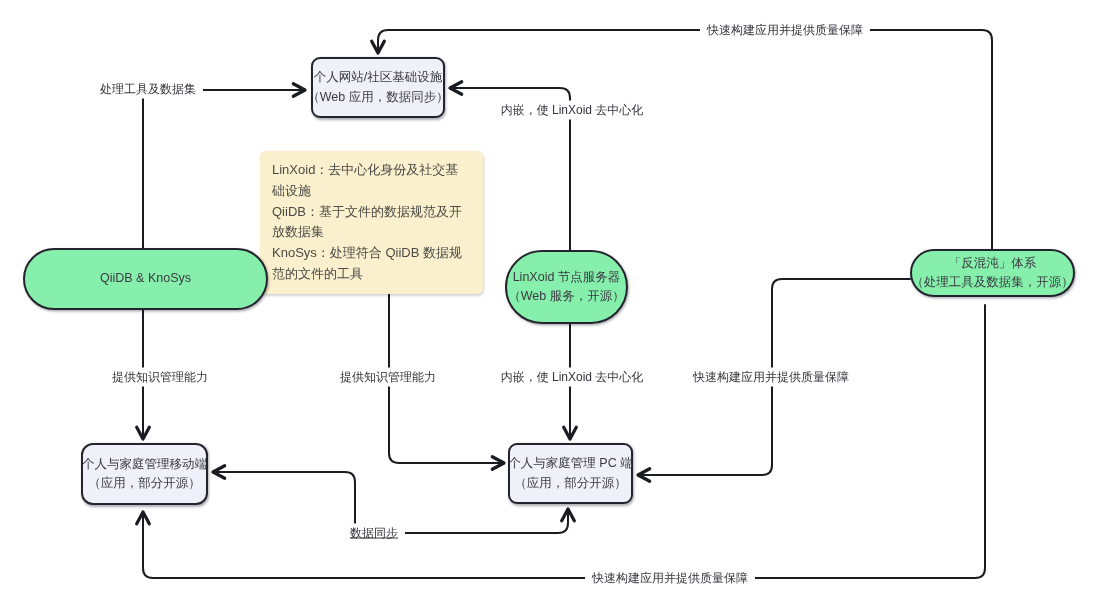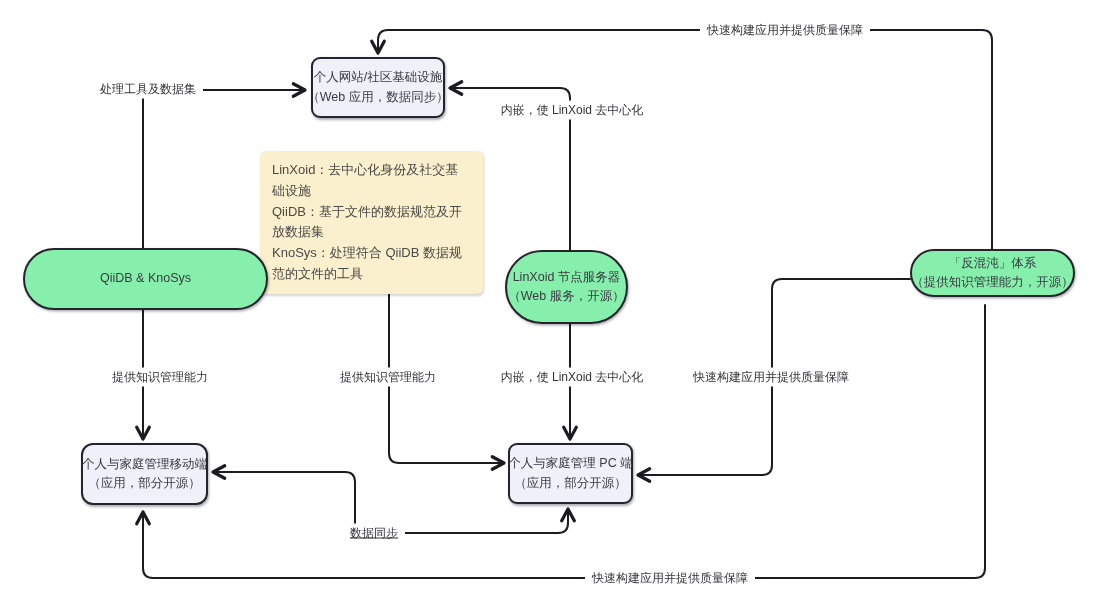--- a/index.html
+++ b/index.html
@@ -102,21 +102,21 @@
     <span>QiiDB &amp; KnoSys</span>
   </div>
 
   <div class="node stadium" style="left:505px; top:250px; width:123px; height:74px;">
     <span>LinXoid 节点服务器</span>
     <span>（Web 服务，开源）</span>
   </div>
 
   <div class="node stadium" style="left:910px; top:249px; width:165px; height:48px;">
     <span>「反混沌」体系</span>
-    <span>（提供知识管理能力，开源）</span>
+    <span>（处理工具及数据集，开源）</span>
   </div>
 
   <div class="node rect" style="left:81px; top:443px; width:127px; height:62px;border-radius:12px;">
     <span>个人与家庭管理移动端</span>
     <span>（应用，部分开源）</span>
   </div>
 
   <div class="node rect" style="left:508px; top:443px; width:125px; height:61px;">
     <span>个人与家庭管理 PC 端</span>
     <span>（应用，部分开源）</span>

